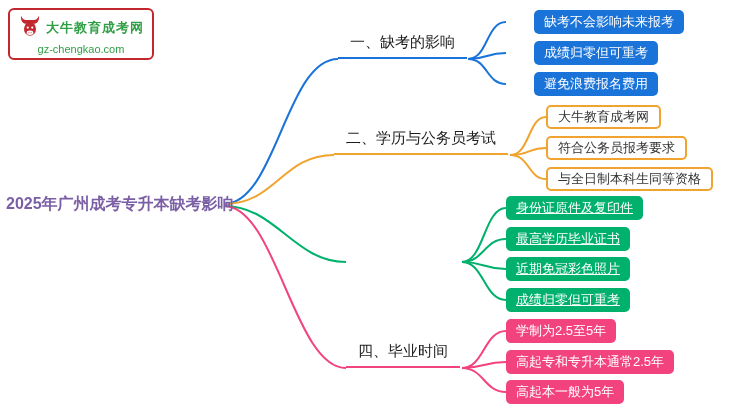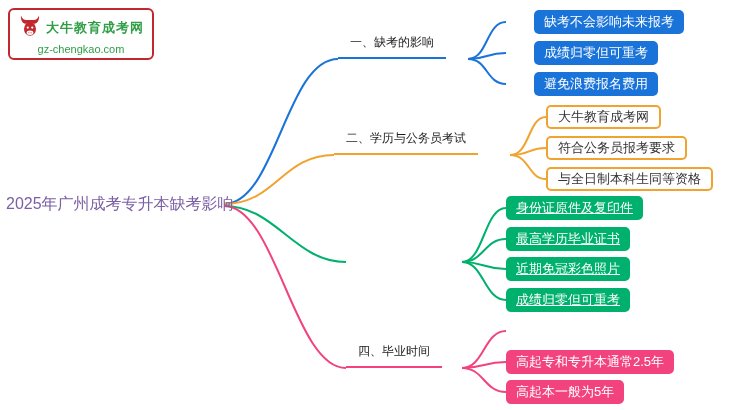--- a/index.html
+++ b/index.html
@@ -4,25 +4,25 @@
 <style>
   html,body { margin:0; padding:0; background:#fff; }
   .stage {
     position:relative; width:750px; height:410px; background:#ffffff;
     font-family:"Liberation Sans", sans-serif; overflow:hidden;
   }
   svg.connectors { position:absolute; left:0; top:0; pointer-events:none; }
   .node { position:absolute; white-space:nowrap; }
 
   .root-topic {
-    left:6px; top:194px; font-size:16px; font-weight:400; color:#7b5fa5;
+    left:6px; top:194px; font-size:16px; font-weight:700; color:#7b5fa5;
   }
 
   .branch-label {
-    font-size:12px; color:#1c1c1c; line-height:20px;
+    font-size:15px; color:#1c1c1c; line-height:20px;
     padding:3px 12px 5px; border-bottom:2px solid #000;
   }
   .bl-blue   { border-bottom-color:#1a73d9; }
   .bl-orange { border-bottom-color:#f0a32e; }
   .bl-green  { border-bottom-color:#00b16d; }
   .bl-pink   { border-bottom-color:#f2437f; }
 
   .child {
     font-size:13px; height:24px; line-height:24px;
     padding:0 10px; border-radius:5px;
@@ -105,16 +105,17 @@
 
   <div class="node child c-orange" style="left:546px; top:105px;">大牛教育成考网</div>
   <div class="node child c-orange" style="left:546px; top:136px;">符合公务员报考要求</div>
   <div class="node child c-orange" style="left:546px; top:167px;">与全日制本科生同等资格</div>
 
   <div class="node child c-green" style="left:506px; top:196px;">身份证原件及复印件</div>
   <div class="node child c-green" style="left:506px; top:227px;">最高学历毕业证书</div>
   <div class="node child c-green" style="left:506px; top:257px;">近期免冠彩色照片</div>
   <div class="node child c-green" style="left:506px; top:288px;">成绩归零但可重考</div>
 
+  <div class="node child c-pink" style="left:506px; top:319px;">学制为2.5至5年</div>
   <div class="node child c-pink" style="left:506px; top:350px;">高起专和专升本通常2.5年</div>
   <div class="node child c-pink" style="left:506px; top:380px;">高起本一般为5年</div>
 
 </div>
 
 </body></html>

